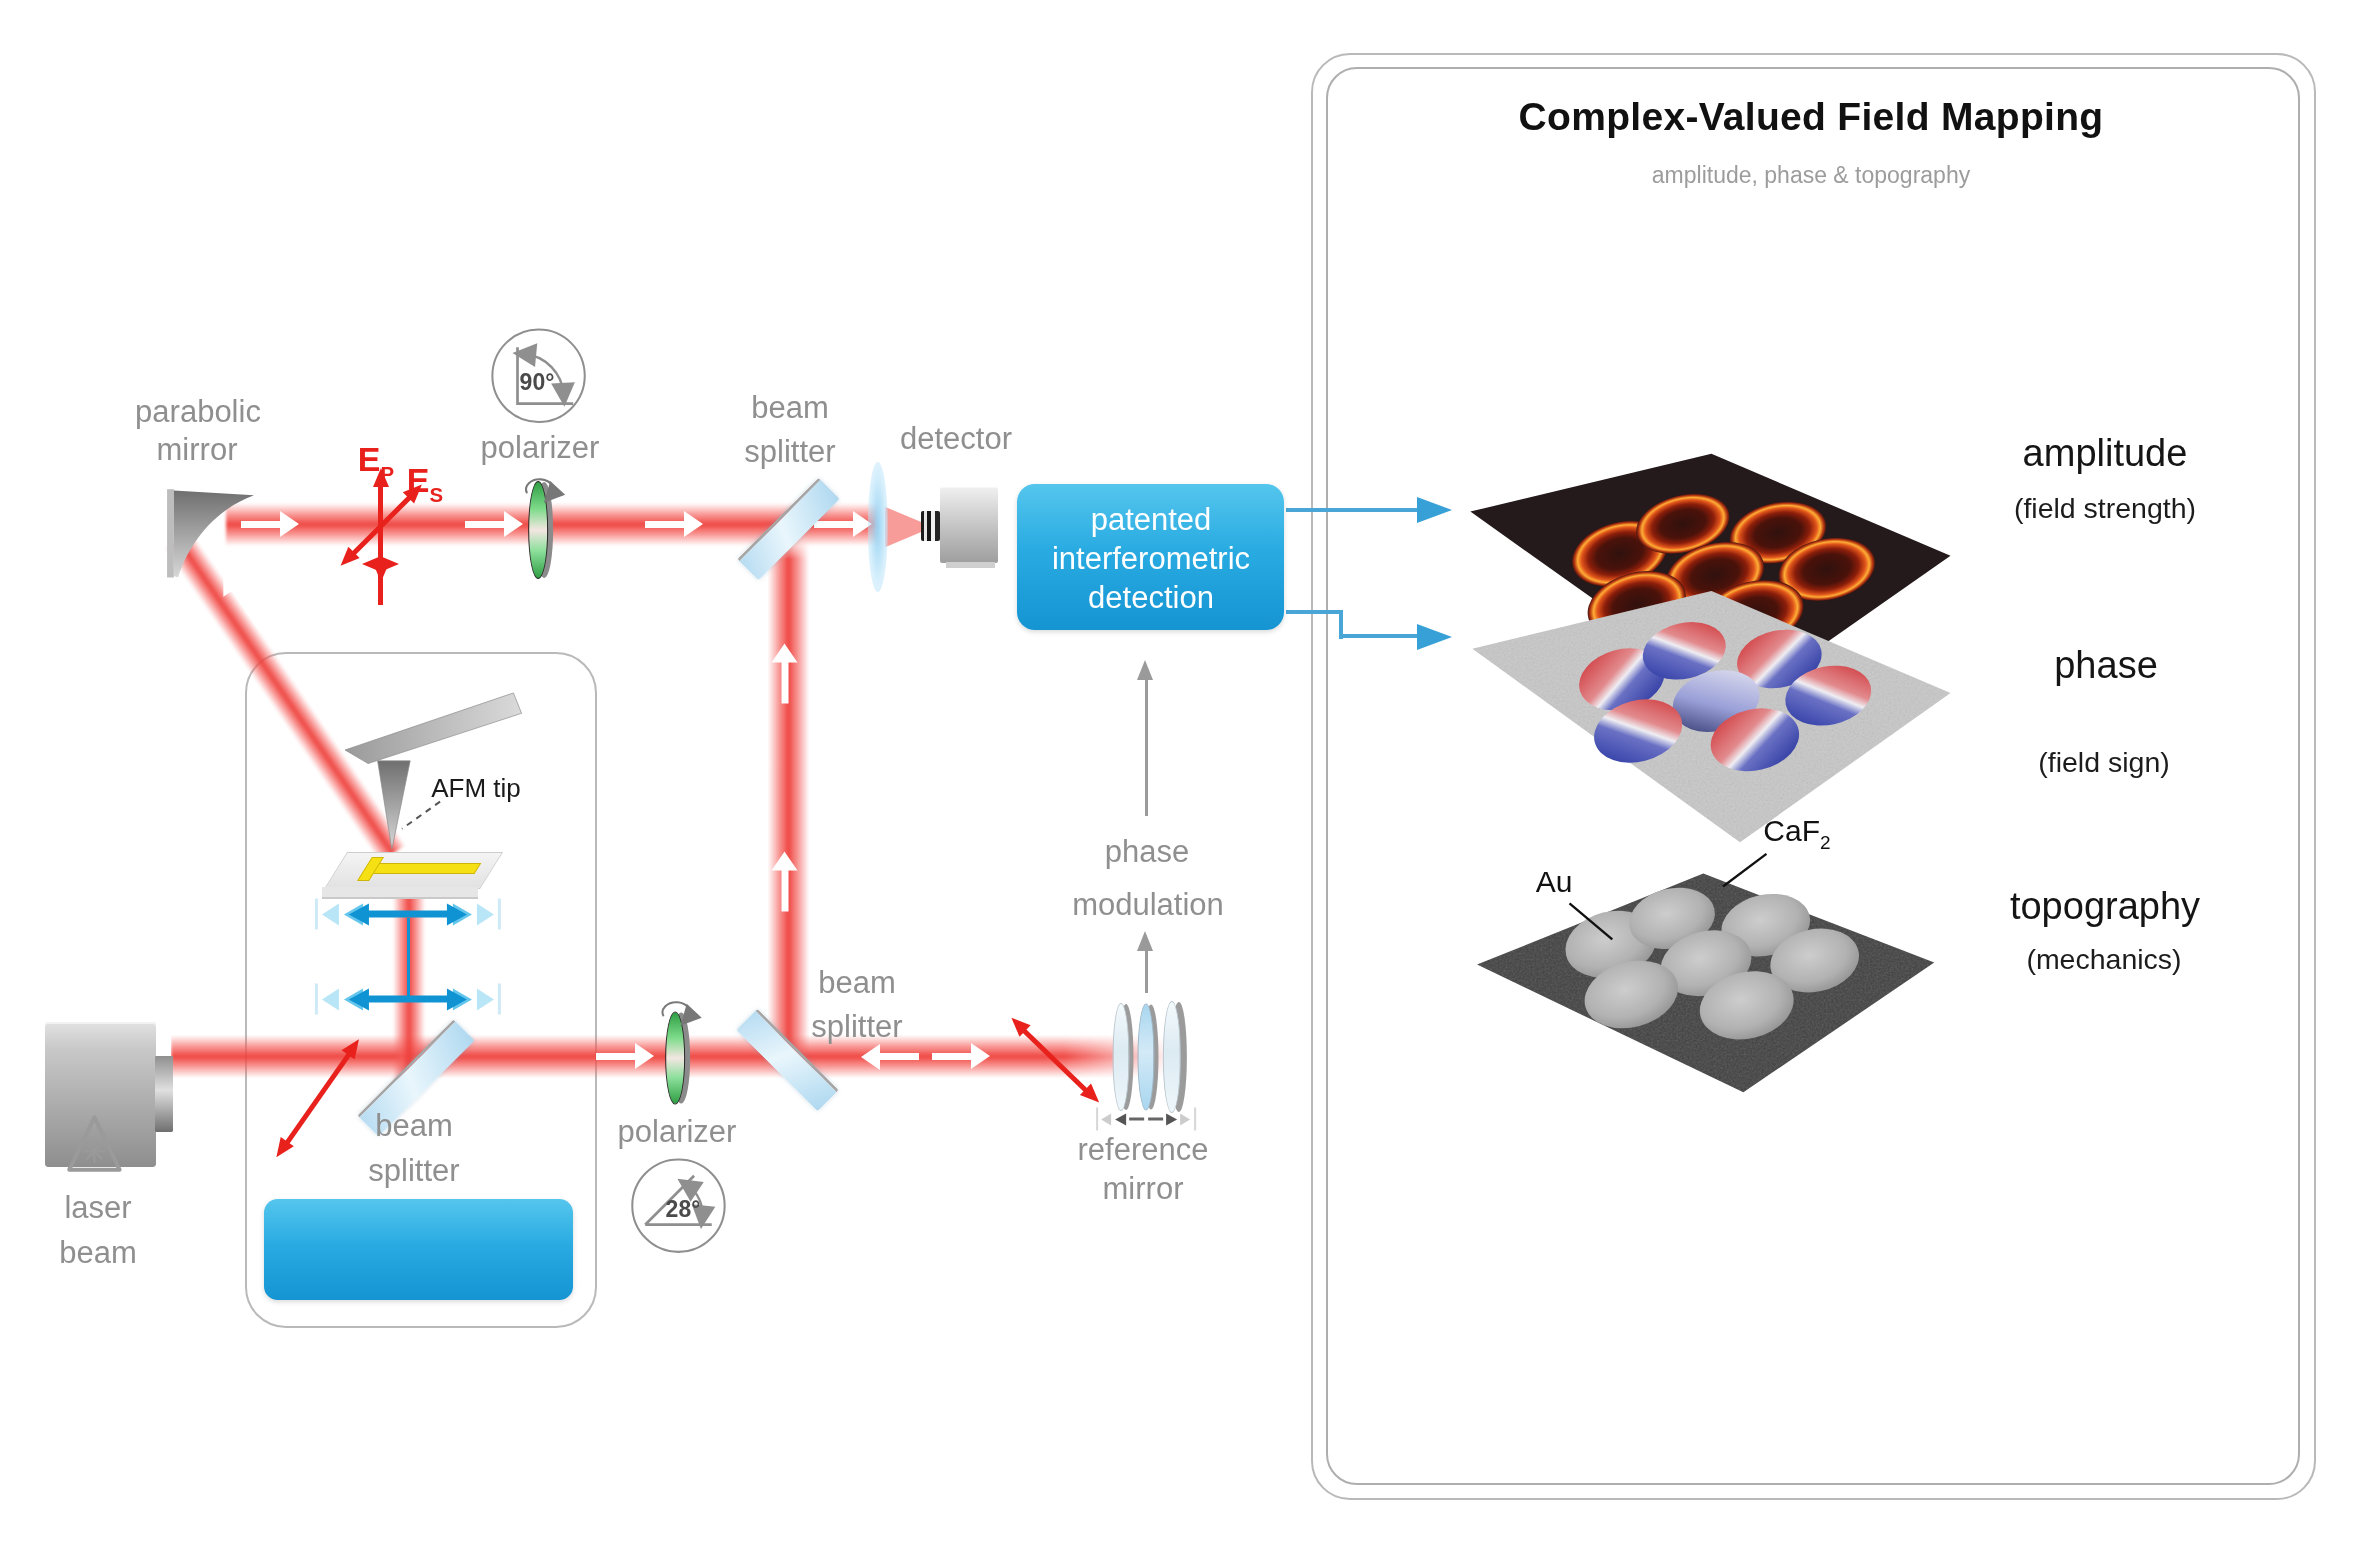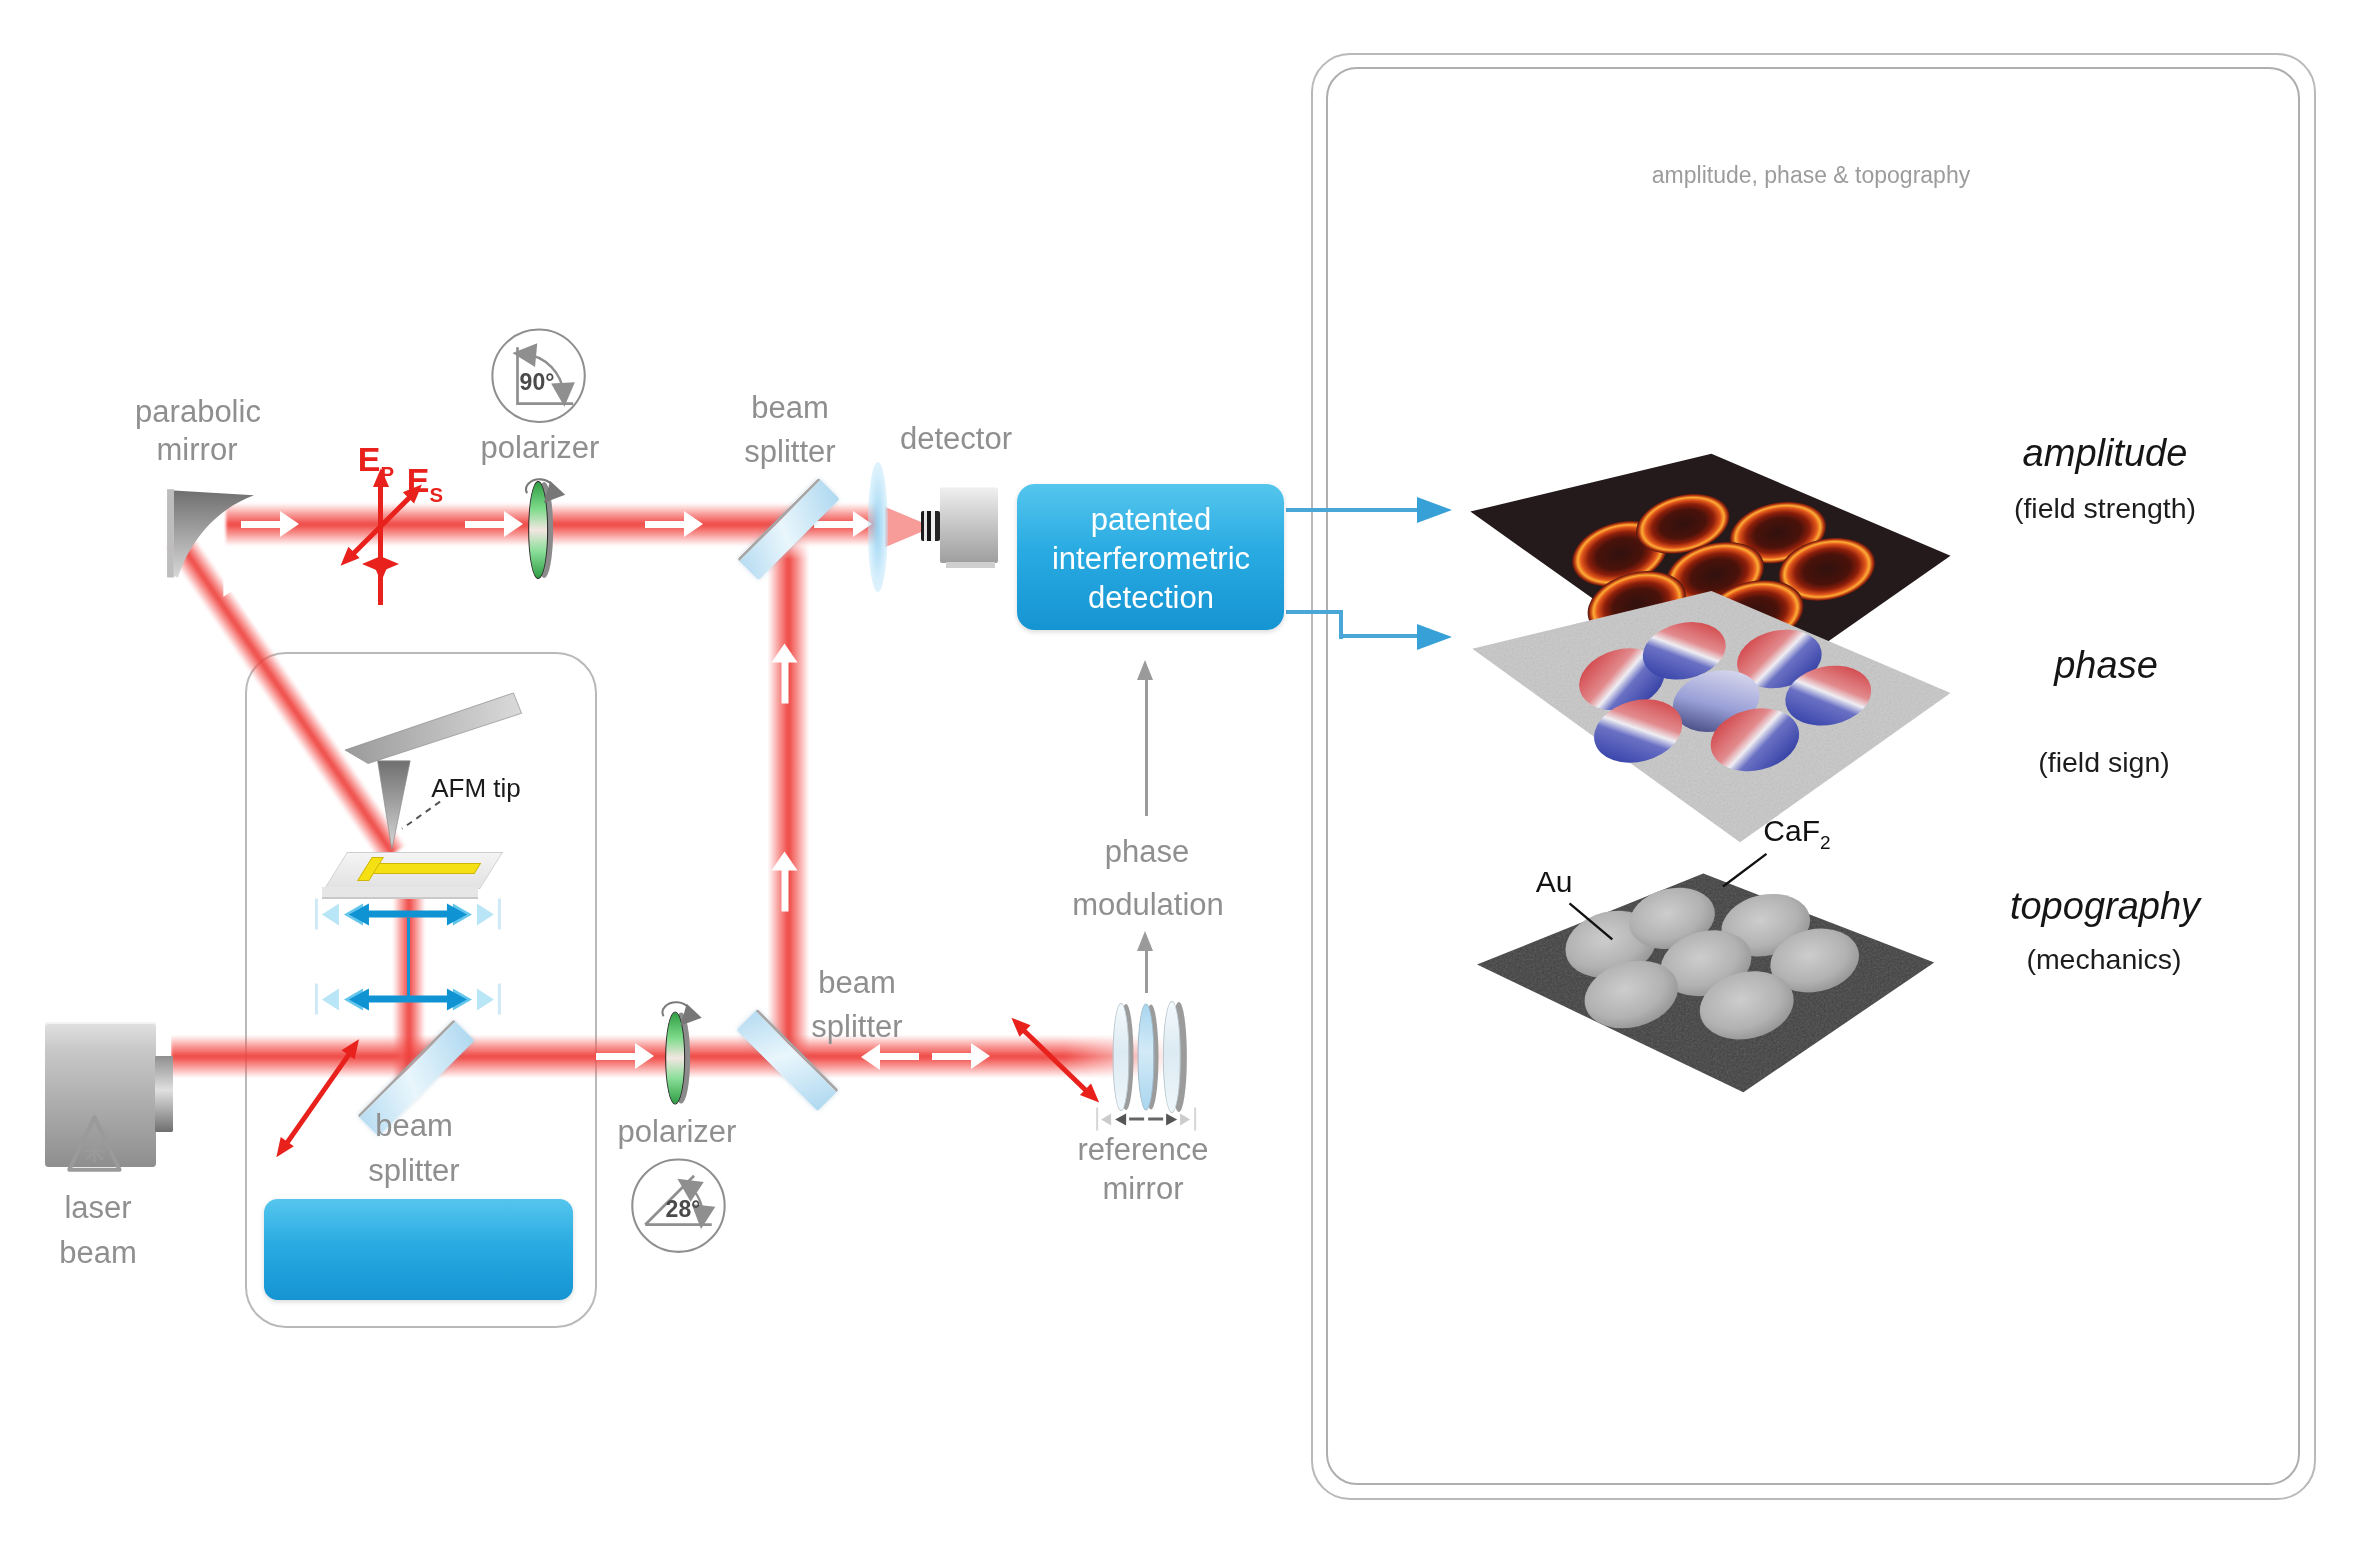--- a/index.html
+++ b/index.html
@@ -3,21 +3,21 @@
 <meta charset="utf-8">
 <style>
   html,body{margin:0;padding:0;background:#ffffff;}
   #canvas{position:relative;width:2377px;height:1557px;background:#ffffff;overflow:hidden;
           font-family:"Liberation Sans",sans-serif;}
   .abs{position:absolute;}
   
   .lbl{position:absolute;transform:translate(-50%,-50%);color:#8f8f8f;font-size:31px;
        white-space:nowrap;text-align:center;}
   .blk{color:#1a1a1a;}
-  .big{font-size:38px;color:#151515;font-weight:500;font-style:italic;}
+  .big{font-size:38px;color:#151515;font-weight:500;}
   .sub{font-size:28.5px;color:#1c1c1c;}
   .title{font-size:39px;color:#111;font-weight:600;letter-spacing:0.3px;}
   .subtitle{font-size:23px;color:#9c9c9c;}
   .redtxt{color:#e8211d;font-weight:bold;font-size:34px;}
   .redsub{font-size:20.4px;vertical-align:-9.5px;}
   .boxtxt{position:absolute;color:#fff;font-size:31px;line-height:39px;text-align:center;
           transform:translate(-50%,-50%);white-space:nowrap;}
   
   .beam-h{position:absolute;background:linear-gradient(to bottom,rgba(244,92,88,0),rgba(244,92,88,.65) 28%,rgba(238,62,57,.95) 50%,rgba(244,92,88,.65) 72%,rgba(244,92,88,0));filter:blur(1.4px);}
   .beam-v{position:absolute;background:linear-gradient(to right,rgba(244,92,88,0),rgba(244,92,88,.65) 28%,rgba(238,62,57,.95) 50%,rgba(244,92,88,.65) 72%,rgba(244,92,88,0));filter:blur(1.4px);}
@@ -401,20 +401,21 @@
 
   <div class="lbl" style="left:857px;top:983px;">beam</div>
   <div class="lbl" style="left:857px;top:1027px;">splitter</div>
 
   <div class="lbl" style="left:1143px;top:1150px;">reference</div>
   <div class="lbl" style="left:1143px;top:1189px;">mirror</div>
 
   <div class="lbl" style="left:1147px;top:852px;">phase</div>
   <div class="lbl" style="left:1148px;top:905px;">modulation</div>
 
+  <div class="lbl title" style="left:1811px;top:117px;">Complex-Valued Field Mapping</div>
   <div class="lbl subtitle" style="left:1811px;top:175px;">amplitude, phase &amp; topography</div>
 
   <div class="lbl big" style="left:2105px;top:453px;">amplitude</div>
   <div class="lbl sub" style="left:2105px;top:508px;">(field strength)</div>
   <div class="lbl big" style="left:2106px;top:665px;">phase</div>
   <div class="lbl sub" style="left:2104px;top:762px;">(field sign)</div>
   <div class="lbl big" style="left:2105px;top:906px;">topography</div>
   <div class="lbl sub" style="left:2104px;top:959px;">(mechanics)</div>
 
   <div class="lbl blk" style="left:1554px;top:882px;font-size:30px;color:#111;">Au</div>

